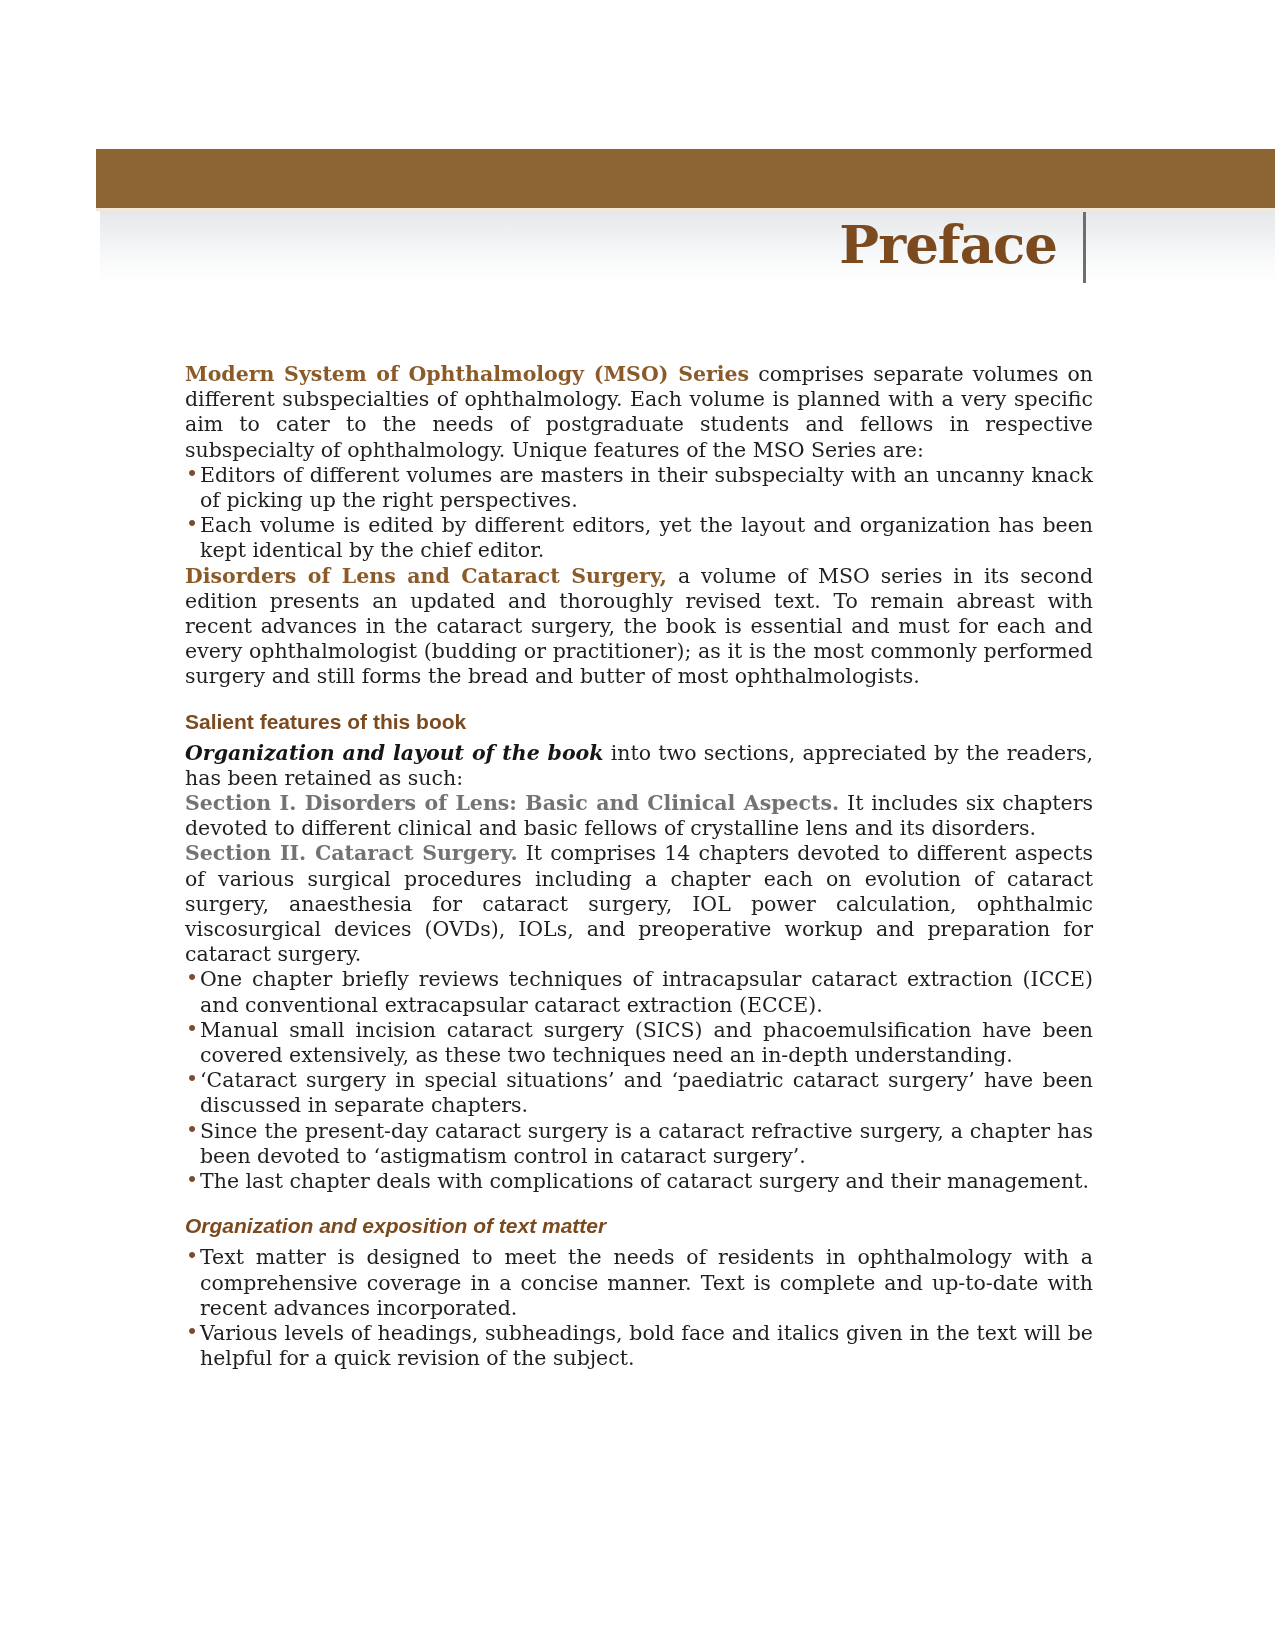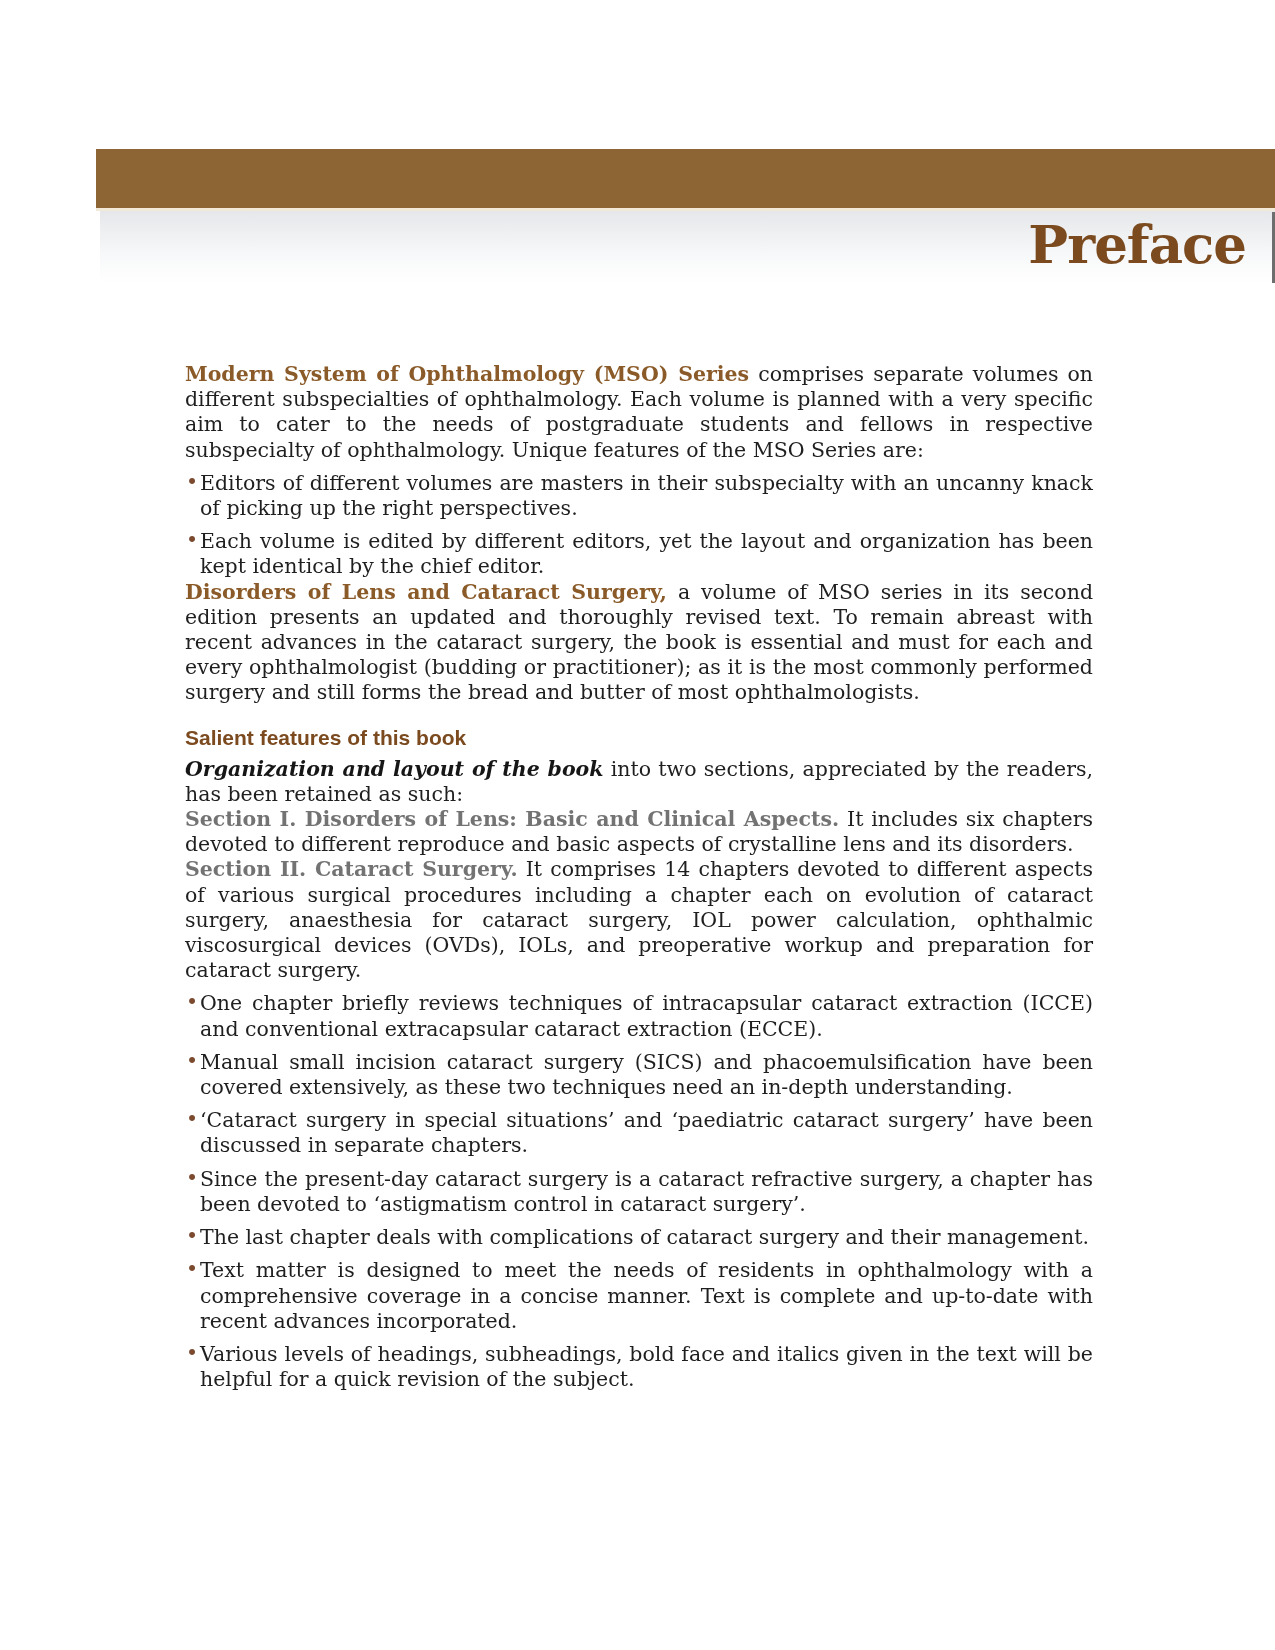--- a/index.html
+++ b/index.html
@@ -8,38 +8,38 @@
     font-family:"DejaVu Serif",serif;color:#1f1f1f;
   }
   .top-bar{
     position:absolute;left:96px;right:0;top:149px;height:59px;
     background:#8d6434;border-bottom:3px solid #f3e9d9;
   }
   .banner{
     position:absolute;left:100px;right:0;top:211px;height:72px;
     background:linear-gradient(180deg,#e5e7ea 0%,#f7f8f9 60%,#ffffff 100%);
     display:flex;align-items:center;justify-content:flex-end;
-    box-sizing:border-box;
+    padding-right:189px;box-sizing:border-box;
   }
   .page-title{
     font-size:53px;font-weight:bold;color:#7b4a1f;line-height:1;
     letter-spacing:-1px;margin:0 26px 6px 0;
   }
   .title-divider{width:3px;height:71px;background:#6e6e6e;}
   .content{
     position:absolute;left:185px;top:362px;width:908px;
     font-size:20.5px;line-height:25.2px;text-align:justify;
   }
   .content p{margin:0;}
   .gap-top{margin-top:12px;}
   .lead{font-weight:bold;color:#8a5a28;}
   .lead-dark{font-weight:bold;color:#737373;}
   .ital-lead{font-weight:bold;font-style:italic;color:#161616;}
   ul.blist{list-style:none;margin:0;padding:0;}
-  ul.blist li{position:relative;padding-left:15px;text-align:justify;margin-top:8px;}
+  ul.blist li{position:relative;padding-left:15px;text-align:justify;}
   ul.blist li::before{
     content:"\2022";position:absolute;left:1px;top:-1px;color:#7b4a2f;
   }
   h2.sans{
     font-family:"Liberation Sans",sans-serif;font-size:21px;font-weight:bold;
     color:#7b4a1f;text-align:left;margin:19px 0 7px 0;line-height:25px;
   }
   h2.sans.it{font-style:italic;}
 </style>
 </head>
@@ -62,32 +62,33 @@
       <li>Editors of different volumes are masters in their subspecialty with an uncanny knack of picking up the right perspectives.</li>
       <li>Each volume is edited by different editors, yet the layout and organization has been kept identical by the chief editor.</li>
     </ul>
 
     <p class="gap-top"><span class="lead">Disorders of Lens and Cataract Surgery,</span><span> a volume of MSO series in its second edition presents an updated and thoroughly revised text. To remain abreast with recent advances in the cataract surgery, the book is essential and must for each and every ophthalmologist (budding or practitioner); as it is the most commonly performed surgery and still forms the bread and butter of most ophthalmologists.</span></p>
 
     <h2 class="sans">Salient features of this book</h2>
 
     <p><span class="ital-lead">Organization and layout of the book</span><span> into two sections, appreciated by the readers, has been retained as such:</span></p>
 
-    <p><span class="lead-dark">Section I. Disorders of Lens: Basic and Clinical Aspects.</span><span> It includes six chapters devoted to different reproduce and basic aspects of crystalline lens and its disorders.</span></p>
+    <p><span class="lead-dark">Section I. Disorders of Lens: Basic and Clinical Aspects.</span><span> It includes six chapters devoted to different clinical and basic fellows of crystalline lens and its disorders.</span></p>
 
     <p><span class="lead-dark">Section II. Cataract Surgery.</span><span> It comprises 14 chapters devoted to different aspects of various surgical procedures including a chapter each on evolution of cataract surgery, anaesthesia for cataract surgery, IOL power calculation, ophthalmic viscosurgical devices (OVDs), IOLs, and preoperative workup and preparation for cataract surgery.</span></p>
 
     <ul class="blist">
       <li>One chapter briefly reviews techniques of intracapsular cataract extraction (ICCE) and conventional extracapsular cataract extraction (ECCE).</li>
       <li>Manual small incision cataract surgery (SICS) and phacoemulsification have been covered extensively, as these two techniques need an in-depth understanding.</li>
       <li>‘Cataract surgery in special situations’ and ‘paediatric cataract surgery’ have been discussed in separate chapters.</li>
       <li>Since the present-day cataract surgery is a cataract refractive surgery, a chapter has been devoted to ‘astigmatism control in cataract surgery’.</li>
       <li>The last chapter deals with complications of cataract surgery and their management.</li>
     </ul>
 
+    <h2 class="sans it">Organization and exposition of text matter</h2>
 
     <ul class="blist">
       <li>Text matter is designed to meet the needs of residents in ophthalmology with a comprehensive coverage in a concise manner. Text is complete and up-to-date with recent advances incorporated.</li>
       <li>Various levels of headings, subheadings, bold face and italics given in the text will be helpful for a quick revision of the subject.</li>
     </ul>
 
   </div>
 </div>
 
 </body></html>

